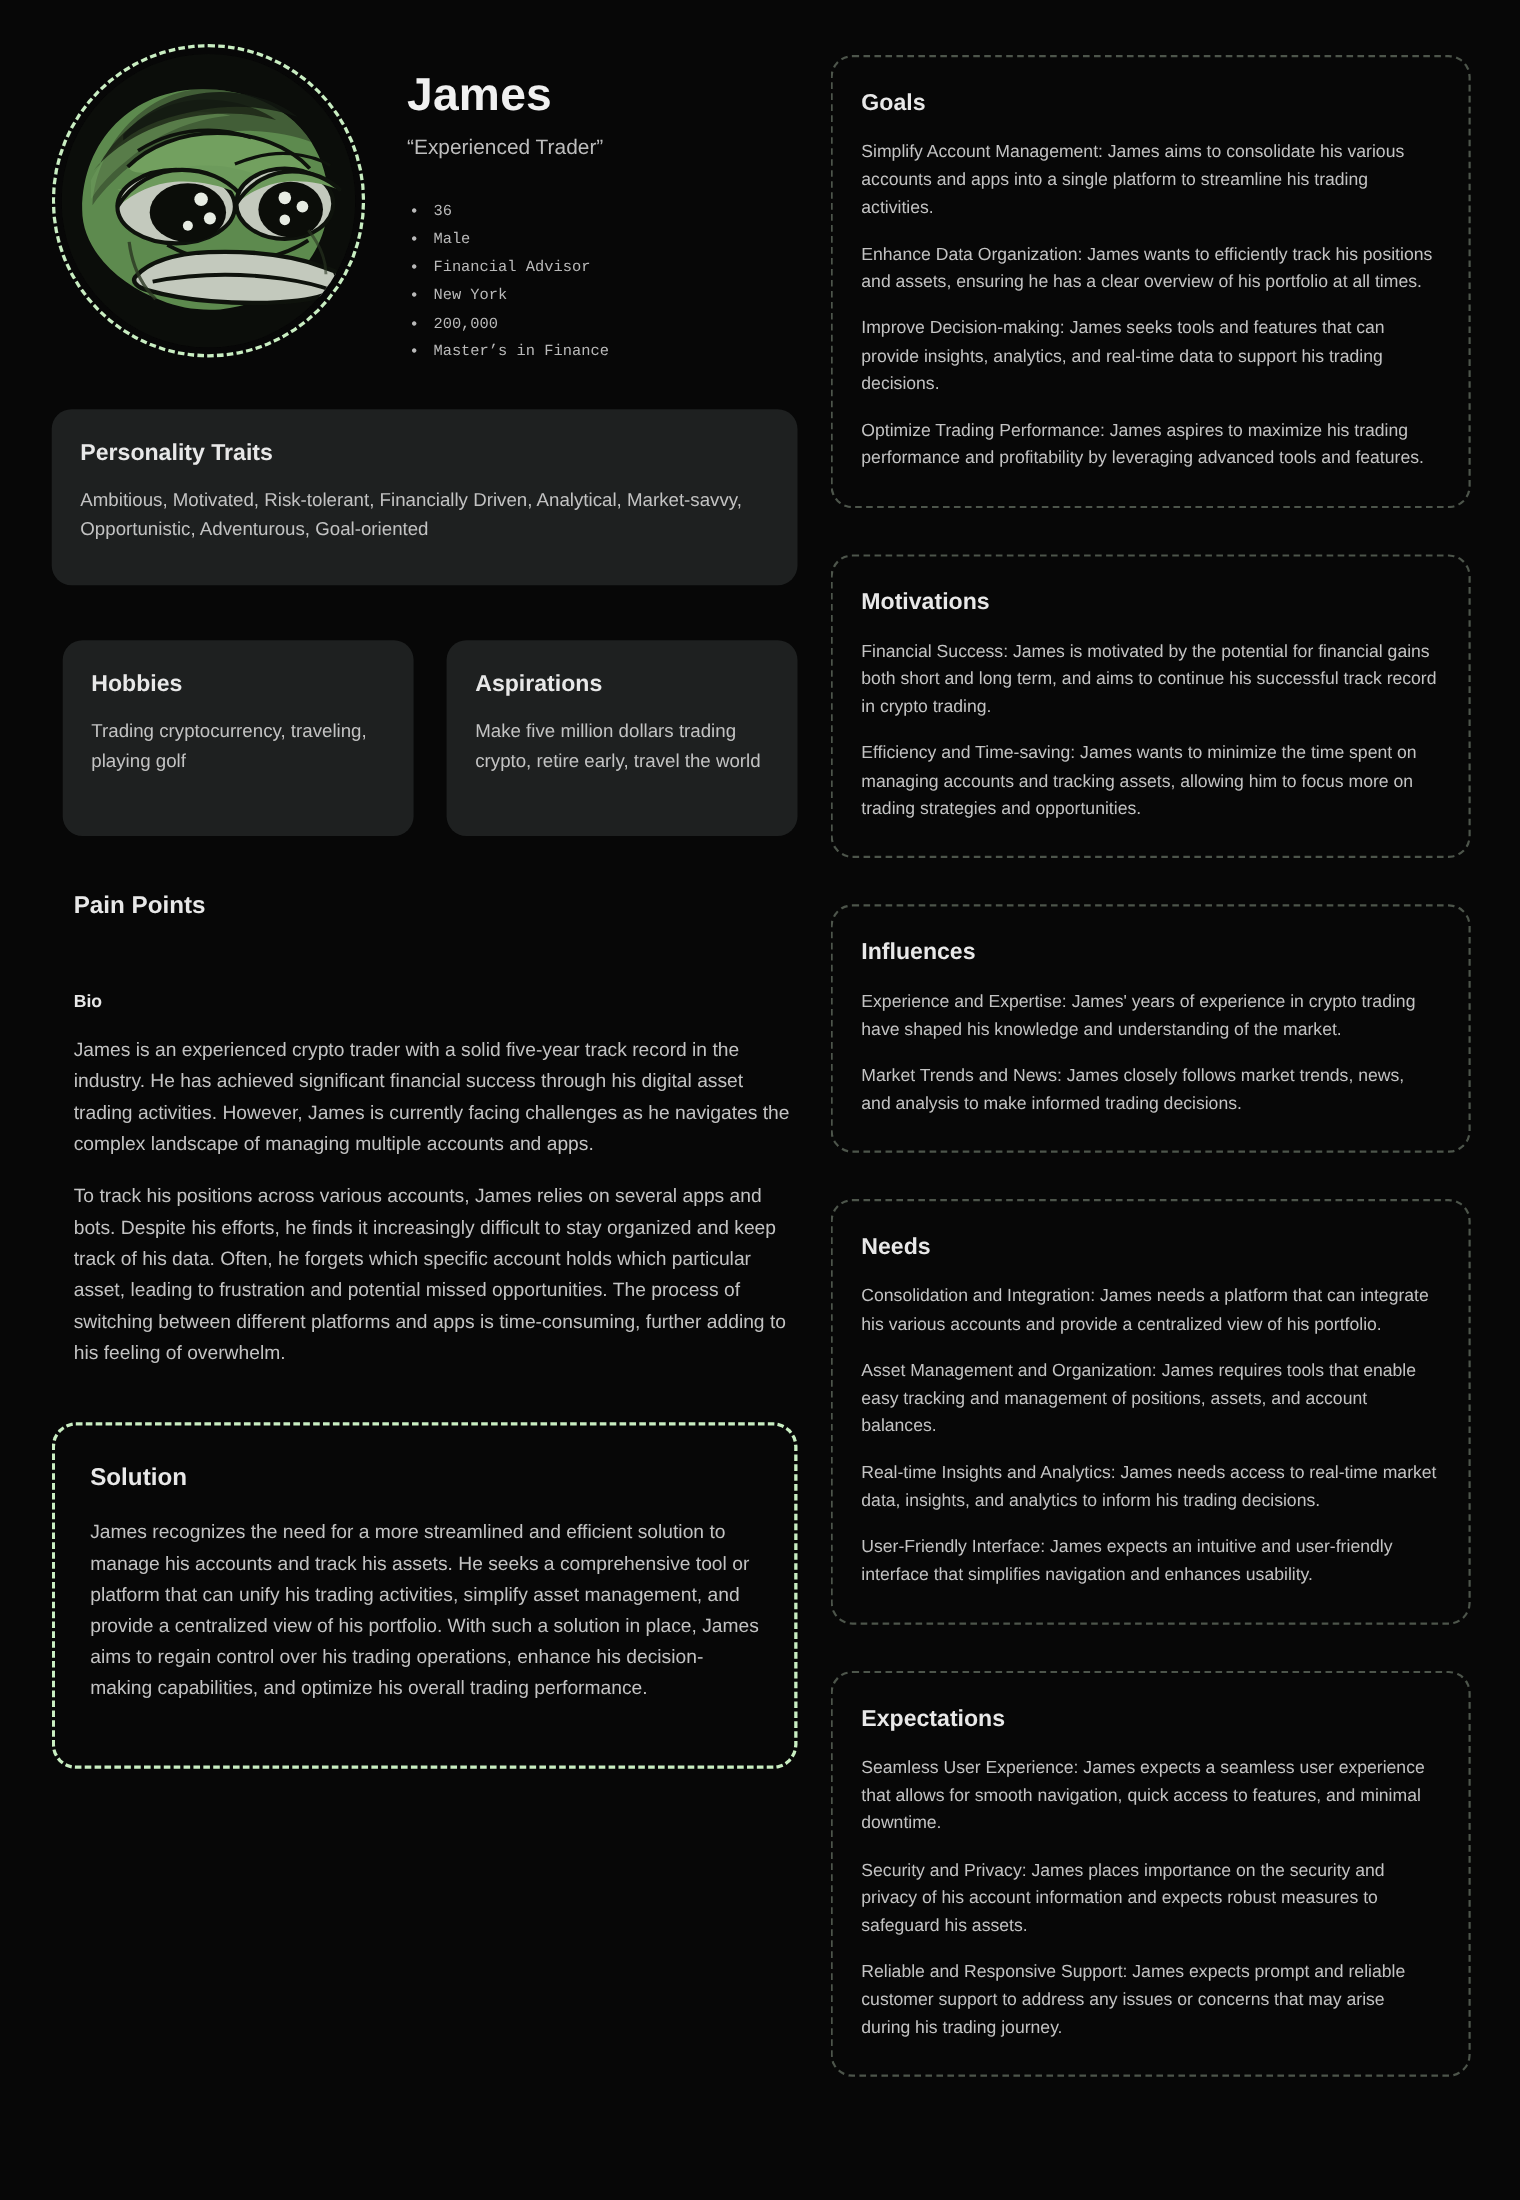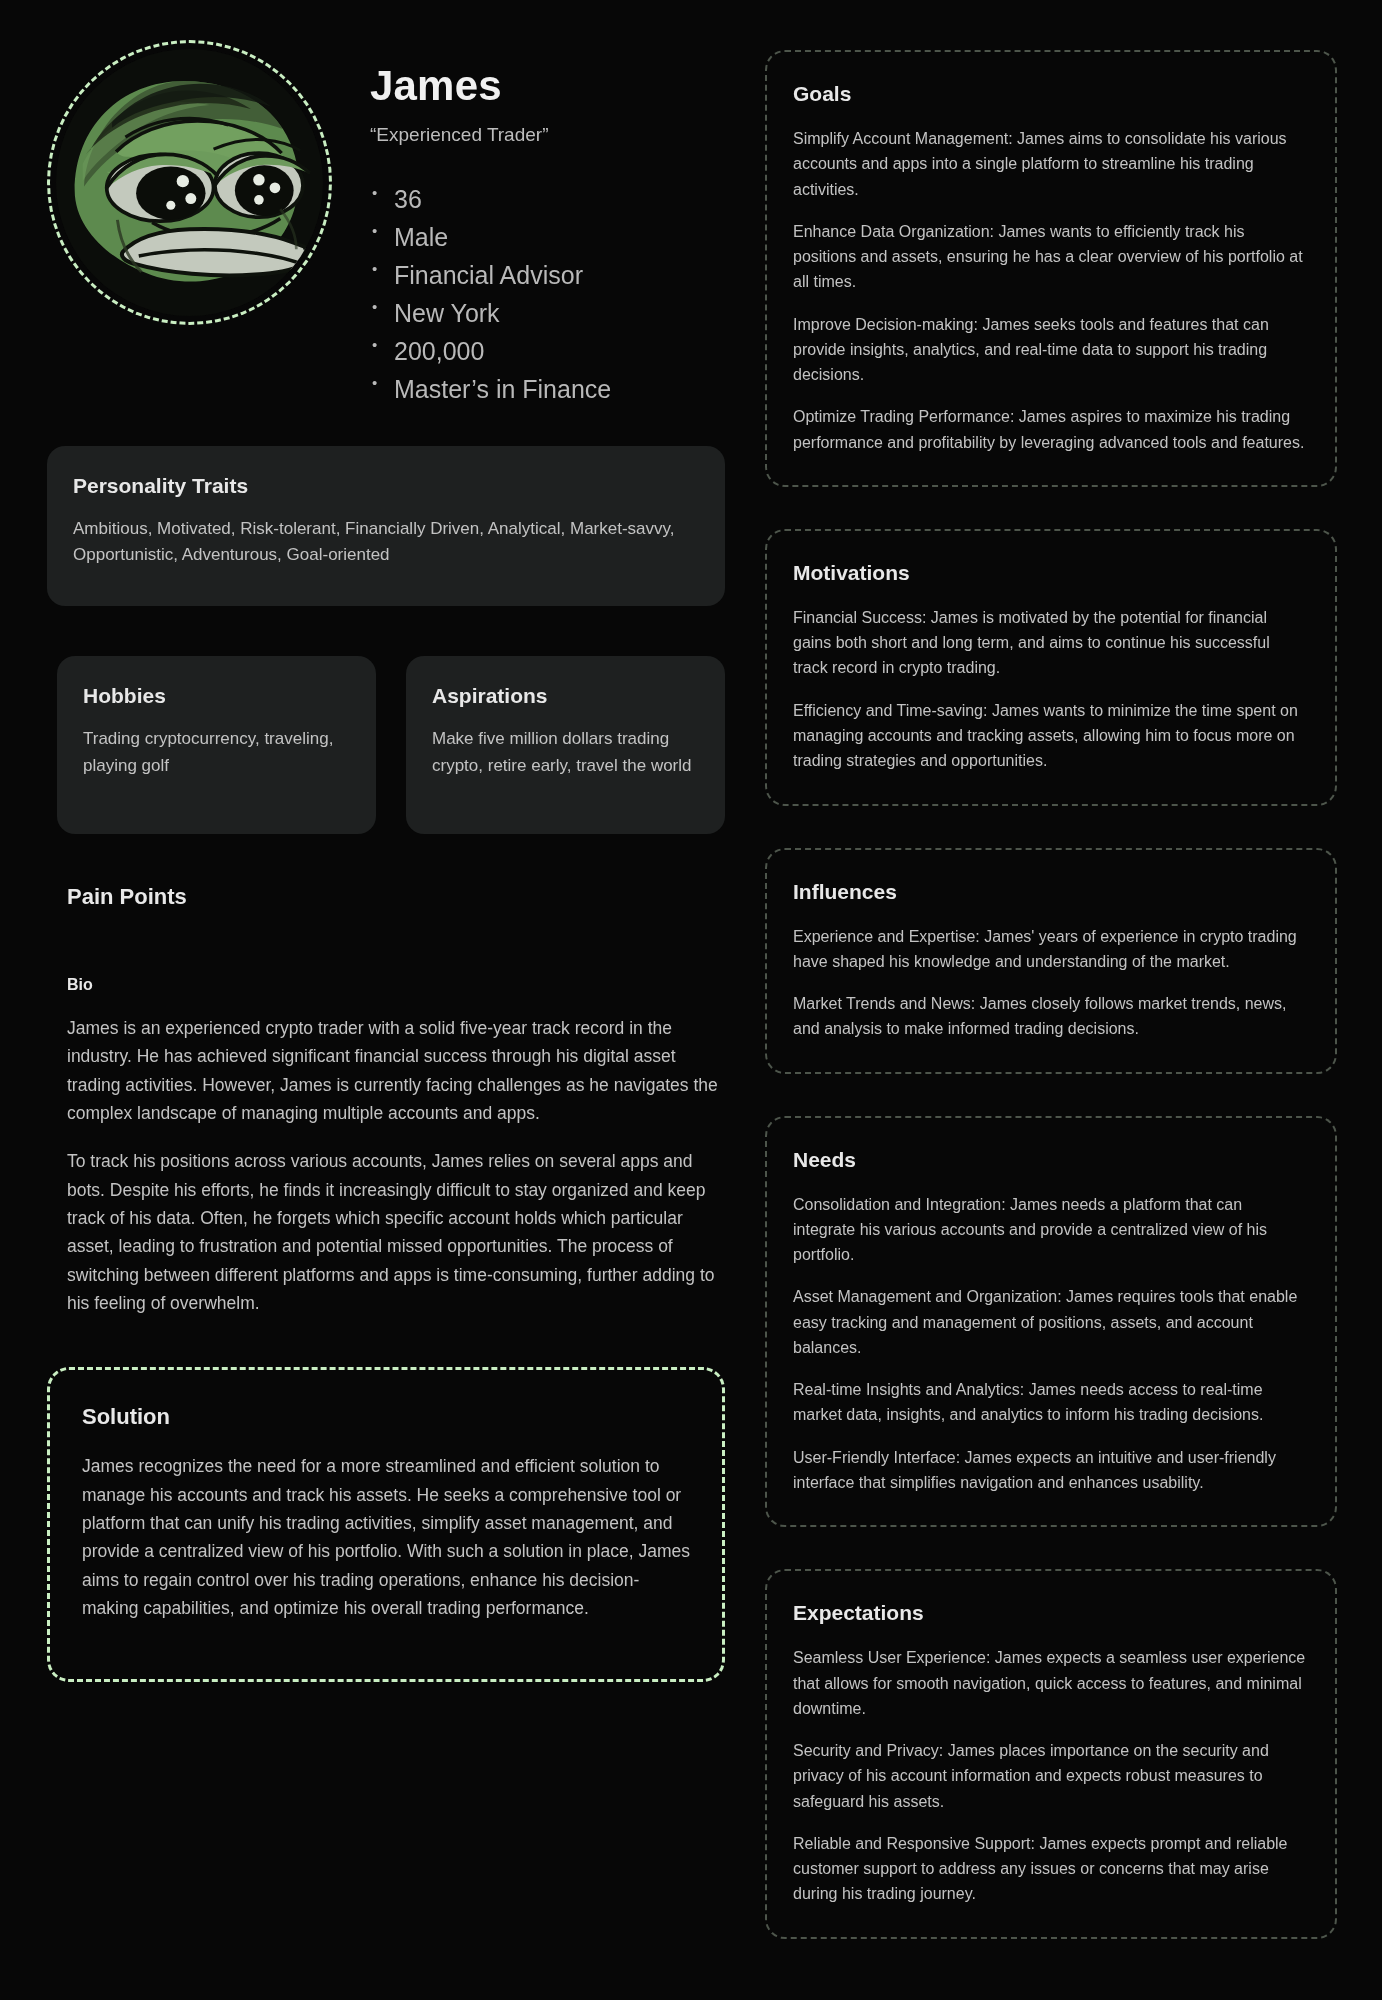--- a/index.html
+++ b/index.html
@@ -20,21 +20,21 @@
     width:1382px;height:2000px;
     font-family:"Liberation Sans", sans-serif;
     color:var(--body);
     overflow:hidden;
     position:relative;
   }
   .page{
     width:1382px;height:2000px;
     display:grid;
     grid-template-columns:680px 1fr;
-    column-gap:40px;
+    column-gap:30px;
     padding:40px 45px 0 45px;
   }
   .col{display:flex;flex-direction:column;}
   .col-left{padding-left:2px;}
   .col-right{padding-top:10px;}
 
   
   .header{display:flex;align-items:flex-start;gap:38px;margin-bottom:38px;}
   .avatar-wrap{
     width:285px;height:285px;flex:0 0 285px;
@@ -47,22 +47,22 @@
   .avatar-inner svg{display:block;width:100%;height:100%;}
 
   .id-block{padding-top:22px;}
   .persona-name{
     font-size:42px;font-weight:bold;color:#f0f0f0;letter-spacing:.2px;
     margin-bottom:14px;
   }
   .persona-tagline{font-size:19px;color:#bdbdbd;margin-bottom:34px;}
   .facts{list-style:none;}
   .facts li{
-    font-size:25px;color:var(--muted);line-height:1.12;
-    padding:5px 0 5px 24px;position:relative;
+    font-size:14px;color:var(--muted);line-height:1.12;
+    padding:5px 0 5px 24px;position:relative;font-family:Liberation Mono, monospace;
   }
   .facts li:before{
     content:"\2022";position:absolute;left:2px;top:5px;color:var(--muted);font-size:15px;
   }
 
   
   .card{
     background:var(--card);
     border-radius:18px;
     padding:28px 26px 30px 26px;

